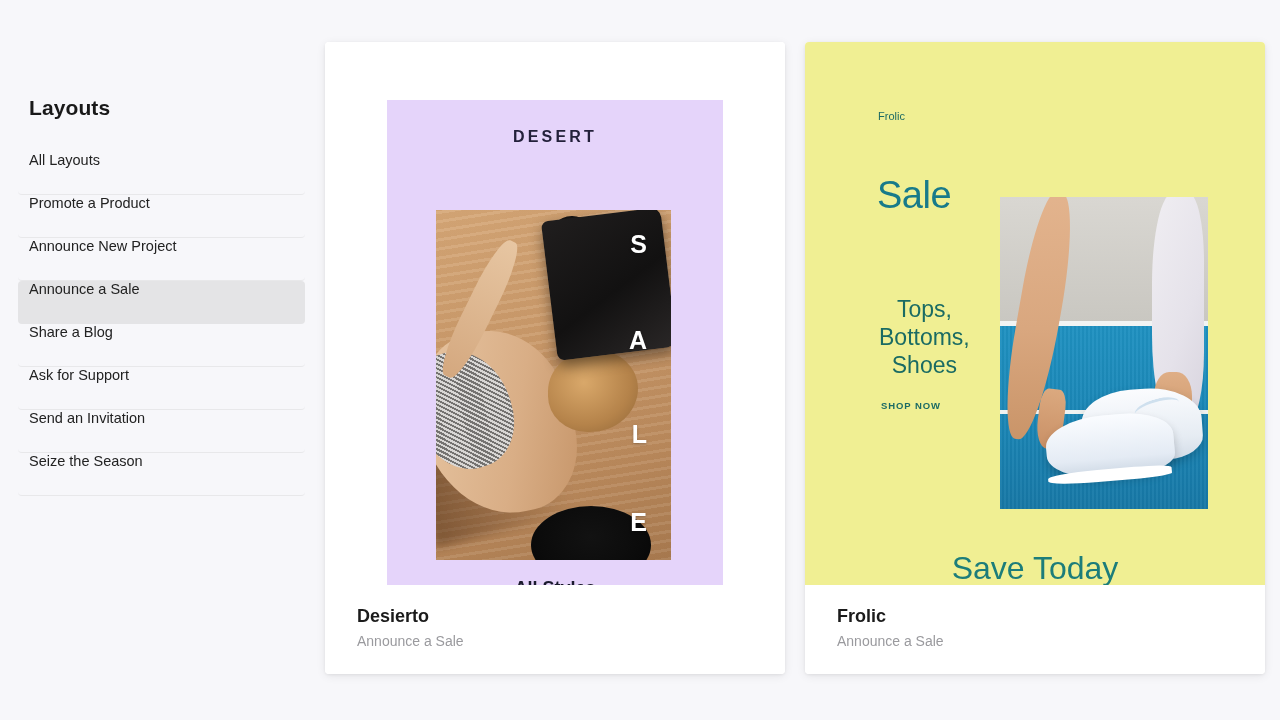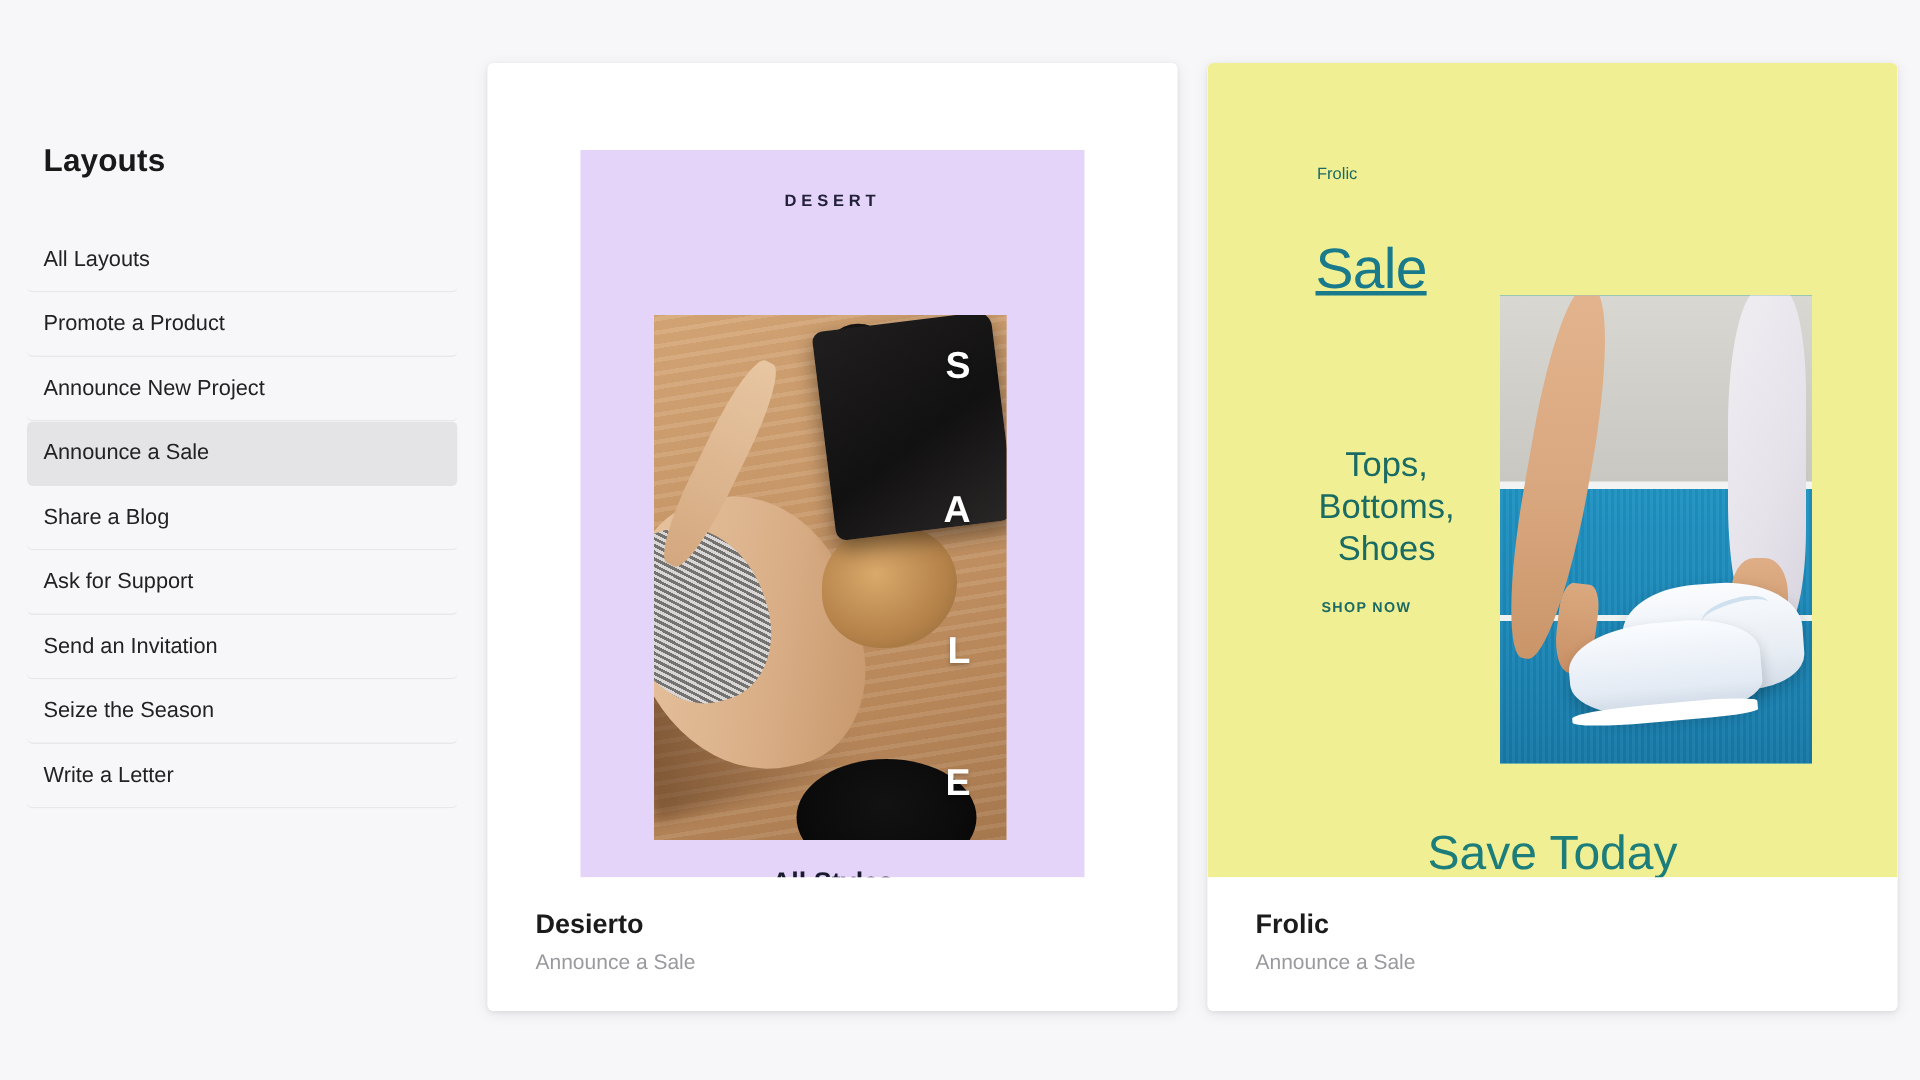--- a/index.html
+++ b/index.html
@@ -13,21 +13,21 @@
 
   
   .sidebar { position: absolute; left: 0; top: 0; width: 320px; height: 720px; }
   .sidebar-title {
     position: absolute; left: 29px; top: 96px;
     font-size: 21px; font-weight: 700; color: #191919;
     letter-spacing: 0.1px;
   }
   .nav { position: absolute; left: 18px; top: 152px; width: 287px; }
   .nav-item {
-    position: relative; height: 43px; display: flex; align-items: center;
+    position: relative; height: 43px; display: flex; 
     padding-left: 11px; font-size: 14.5px; color: #222; cursor: pointer;
     border-bottom: 1px solid #e8e8ea; border-radius: 4px;
   }
   .nav-item:last-child { border-bottom: 1px solid #e8e8ea; }
   .nav-item.selected { background: #e4e4e6; border-bottom-color: transparent; }
   .nav-item.selected + .nav-item { border-top: 0; }
 
   
   .card {
     position: absolute; top: 42px; width: 460px; height: 632px;
@@ -49,21 +49,21 @@
     font-size: 14px; color: #9a9a9e;
   }
 
   
   .poster-desert {
     position: absolute; left: 62px; top: 58px;
     width: 336px; height: 485px; background: #e5d4fa;
   }
   .desert-brand {
     position: absolute; left: 0; top: 28px; width: 336px; text-align: center;
-    font-size: 11px; font-weight: 700; letter-spacing: 3.2px; color: #23203a;
+    font-size: 16px; font-weight: 700; letter-spacing: 3.2px; color: #23203a;
   }
   .desert-photo {
     position: absolute; left: 49px; top: 110px; width: 235px; height: 350px;
     overflow: hidden; background: #c79a6d;
   }
   .desert-photo .sand {
     position: absolute; inset: 0;
     background:
       repeating-linear-gradient(-9deg, rgba(255,255,255,0.07) 0 3px, rgba(120,70,30,0.05) 3px 9px),
       linear-gradient(160deg, #d6a878 0%, #c9996a 40%, #b9895c 75%, #a87a50 100%);
@@ -131,22 +131,22 @@
   
   .poster-frolic {
     position: absolute; left: 0; top: 0; width: 460px; height: 543px;
     background: #f0ef93;
   }
   .frolic-brand {
     position: absolute; left: 73px; top: 68px;
     font-size: 11px; font-weight: 400; color: #1c6a64;
   }
   .frolic-sale {
-    position: absolute; left: 72px; top: 117px;
-    font-size: 38px; font-weight: 400; color: #187a8a; letter-spacing: -0.5px; text-decoration: underline;
+    position: absolute; left: 72px; top: 132px;
+    font-size: 38px; font-weight: 400; color: #187a8a; letter-spacing: -0.5px;
   }
   .frolic-list {
     position: absolute; left: 74px; top: 253px;
     font-size: 23px; line-height: 28px; font-weight: 400; color: #1a6b63; text-align: center;
   }
   .frolic-shop {
     position: absolute; left: 76px; top: 358px;
     font-size: 9.5px; font-weight: 700; letter-spacing: 0.9px; color: #1c6a64;
   }
   .frolic-save {
@@ -237,23 +237,20 @@
         <span>Share a Blog</span>
       </div>
       <div class="nav-item">
         <span>Ask for Support</span>
       </div>
       <div class="nav-item">
         <span>Send an Invitation</span>
       </div>
       <div class="nav-item">
         <span>Seize the Season</span>
-      </div>
-      <div class="nav-item">
-        <span>Write a Letter</span>
       </div>
     </div>
   </div>
 
   <div class="card" id="card-desierto">
     <div class="card-preview">
       <div class="poster-desert">
         <div class="desert-brand">DESERT</div>
         <div class="desert-photo">
           <div class="sand"></div>

